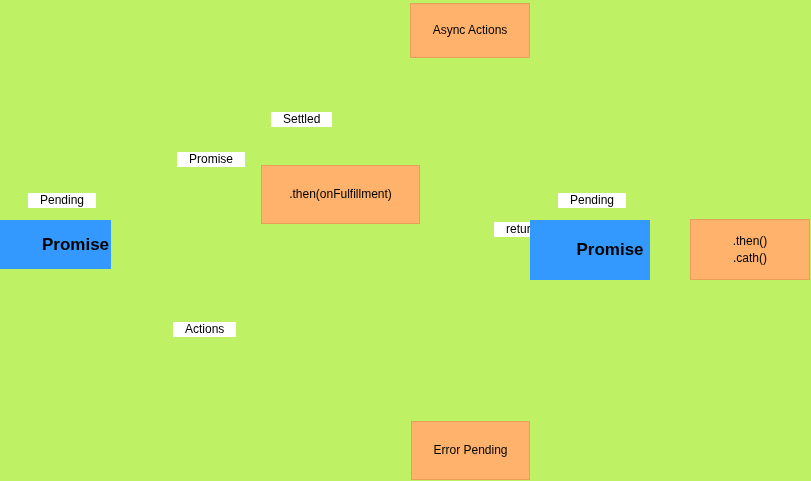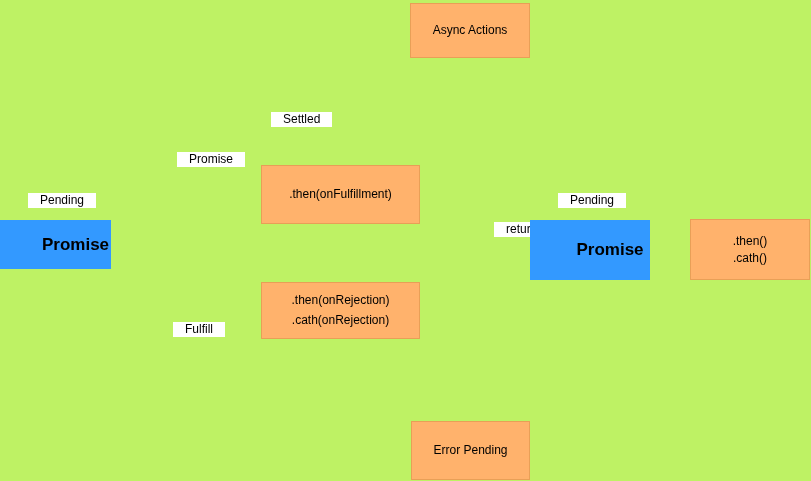--- a/index.html
+++ b/index.html
@@ -77,26 +77,22 @@
   <div class="edge-label" id="label-pending-left">Pending</div>
 
   <div class="node orange" id="then-fulfillment">
     <span>.then(onFulfillment)</span>
   </div>
 
   <div class="node blue" id="promise-left">
     <span>Promise</span>
   </div>
 
-  <div class="node orange" id="then-rejection">
-    <span>.then(onRejection)</span>
-    <span>.cath(onRejection)</span>
-  </div>
 
-  <div class="edge-label" id="label-reject">Fulfill</div>
+  <div class="edge-label" id="label-reject">Actions</div>
   <div class="edge-label" id="label-return">return</div>
   <div class="edge-label" id="label-pending-right">Pending</div>
 
   <div class="node blue" id="promise-right">
     <span>Promise</span>
   </div>
 
   <div class="node orange" id="then-catch">
     <span>.then()</span>
     <span>.cath()</span>

